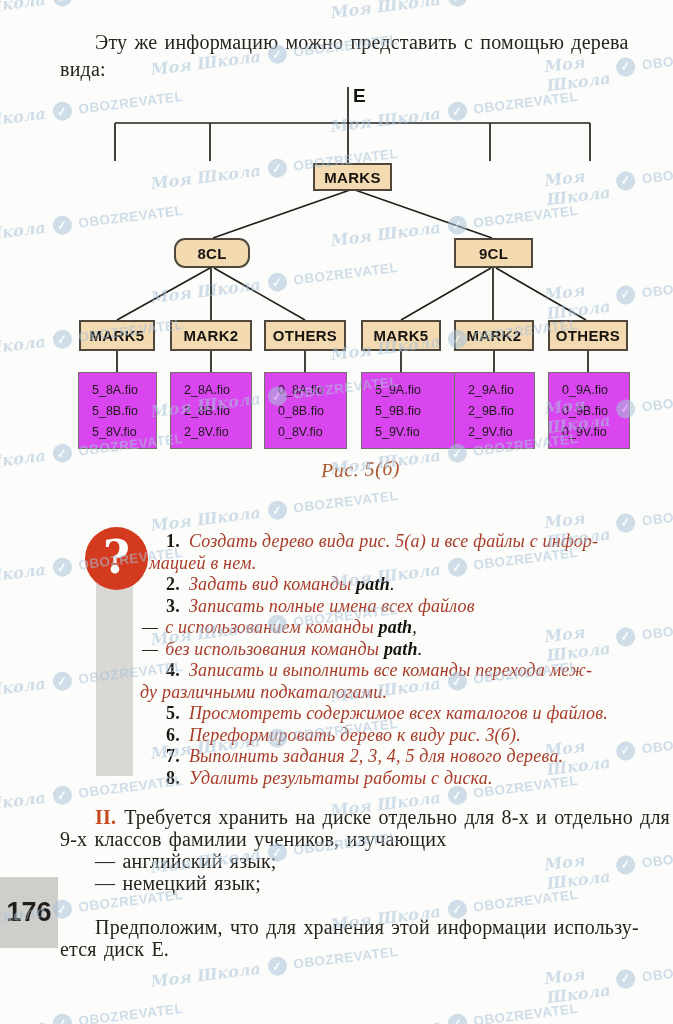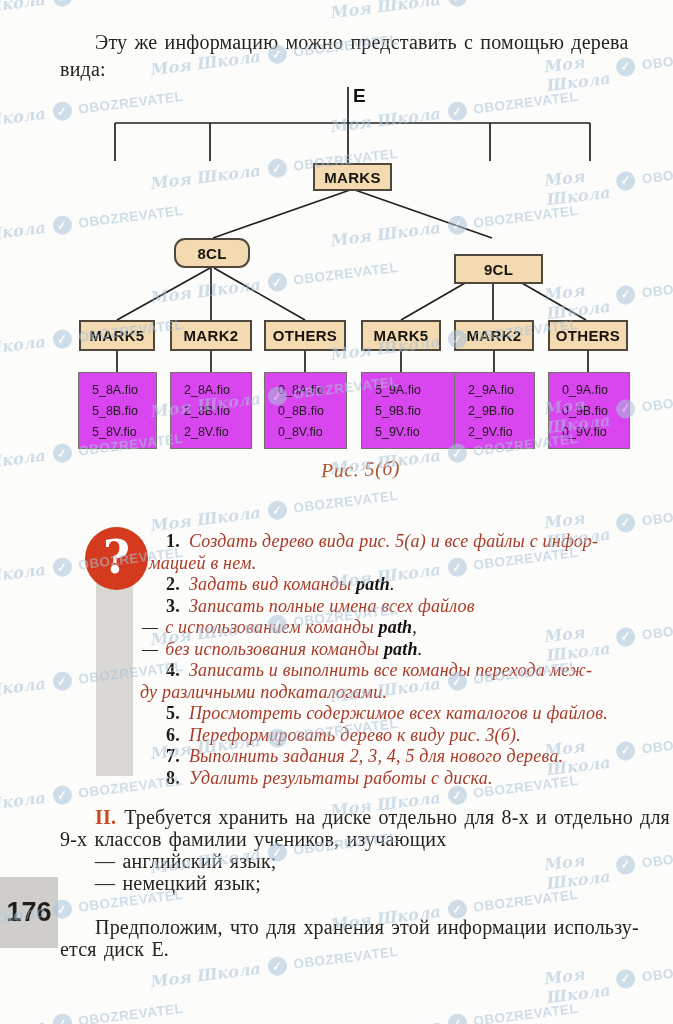--- a/index.html
+++ b/index.html
@@ -84,21 +84,21 @@
         <line x1="401" y1="351" x2="401" y2="372"></line>
         <line x1="494" y1="351" x2="494" y2="372"></line>
         <line x1="588" y1="351" x2="588" y2="372"></line>
       </g>
     </svg>
 
     <div class="abs" id="root-label" style="left:353px;top:85px;">E</div>
 
     <div class="tree-box" style="left:313px;top:163px;width:79px;height:28px;">MARKS</div>
     <div class="tree-box" style="left:174px;top:238px;width:76px;height:30px;border-radius:11px;">8CL</div>
-    <div class="tree-box" style="left:454px;top:238px;width:89px;height:30px;margin-top:16px;">9CL</div>
+    <div class="tree-box" style="left:454px;top:238px;width:79px;height:30px;">9CL</div>
     <div class="tree-box" style="left:79px; top:320px;width:76px;height:31px;">MARK5</div>
     <div class="tree-box" style="left:170px;top:320px;width:82px;height:31px;">MARK2</div>
     <div class="tree-box" style="left:264px;top:320px;width:82px;height:31px;">OTHERS</div>
     <div class="tree-box" style="left:361px;top:320px;width:80px;height:31px;">MARK5</div>
     <div class="tree-box" style="left:454px;top:320px;width:80px;height:31px;">MARK2</div>
     <div class="tree-box" style="left:548px;top:320px;width:80px;height:31px;">OTHERS</div>
 
     <div class="file-box" style="left:78px; top:372px;width:79px;height:77px;">
       <div>5_8A.fio</div>
       <div>5_8B.fio</div>

